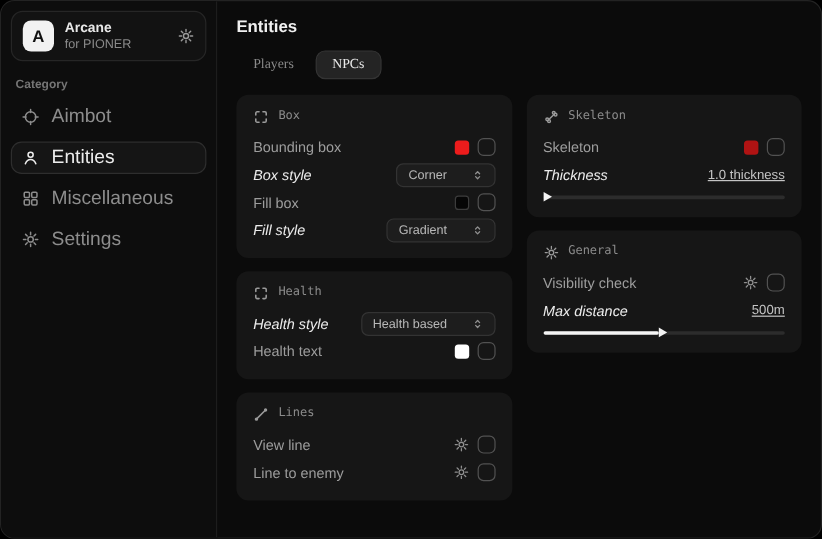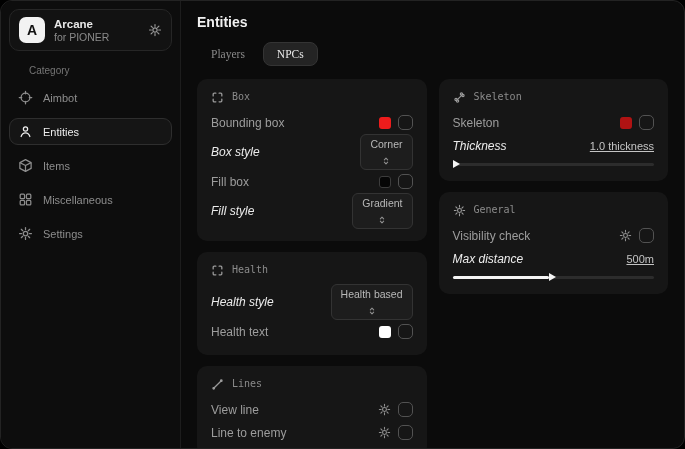--- a/index.html
+++ b/index.html
@@ -11,24 +11,24 @@
   
   .sidebar { width:180px; background:#0d0d0d; border-right:1px solid #1d1d1d;
     display:flex; flex-direction:column; padding:8px; }
   .brand-card { display:flex; align-items:center; gap:9px; background:#121212;
     border:1px solid #262626; border-radius:10px; padding:7px 9px; }
   .logo { width:26px; height:26px; background:#f2f2f2; border-radius:7px; color:#111;
     font-weight:bold; font-size:14px; display:flex; align-items:center; justify-content:center; flex:none; }
   .brand-name { font-size:11.5px; font-weight:bold; color:#e8e8e8; }
   .brand-sub { font-size:10.5px; color:#8a8a8a; margin-top:1px; }
   .brand-gear { margin-left:auto; color:#9a9a9a; width:14px; height:14px; cursor:pointer; }
-  .cat-label { font-size:10px; color:#757575; margin:14px 20px 8px; }
+  .cat-label { font-size:10px; color:#757575; margin:14px 4px 8px;font-weight:bold; }
   .nav { display:flex; flex-direction:column; gap:7px; }
   .nav-item { display:flex; align-items:center; gap:10px; height:27px; padding:0 8px;
-    color:#8d8d8d; font-size:11px; border:1px solid transparent; border-radius:9px; cursor:pointer; }
+    color:#8d8d8d; font-size:16px; border:1px solid transparent; border-radius:9px; cursor:pointer; }
   .nav-item.active { background:#151515; border-color:#2e2e2e; color:#ededed; }
   .nav-item .nicon { width:15px; height:15px; flex:none; }
   .footer-card { margin-top:auto; border:1px solid #262626; border-radius:9px;
     padding:7px 10px 8px; background:#101010; }
   .footer-line1 { font-family:"DejaVu Sans Mono", monospace; font-size:10.5px; color:#9c9c9c; }
   .footer-line2 { font-family:"DejaVu Sans Mono", monospace; font-size:9.5px; color:#6d6d6d; margin-top:3px; }
 
   
   .main { flex:1; padding:13px 16px; display:flex; flex-direction:column; }
   .page-title { font-size:14px; font-weight:bold; color:#f0f0f0; }
@@ -45,22 +45,22 @@
     font-family:"DejaVu Sans Mono", monospace; font-size:10px; margin:2px 0 7px; }
   .card-head .hicon { width:13px; height:13px; color:#9a9a9a; }
   .row { display:flex; align-items:center; justify-content:space-between; min-height:23px; }
   .row-label { font-size:12px; color:#9d9d9d; }
   .row-label.emph { color:#ececec;font-style:italic; }
   .controls { display:flex; align-items:center; gap:7px; }
   .swatch { width:12px; height:12px; border-radius:3px; cursor:pointer; }
   .swatch.dark { border:1px solid #3c3c3c; }
   .checkbox { width:15px; height:15px; border:1.5px solid #525252; border-radius:5px;
     background:transparent; cursor:pointer; }
-  .dropdown { display:flex; align-items:center; gap:6px; background:#1d1d1d;
-    border:1px solid #333; border-radius:6px; padding:3px 9px; cursor:pointer;flex-direction:column; }
+  .dropdown { display:flex; align-items:center; gap:20px; background:#1d1d1d;
+    border:1px solid #333; border-radius:6px; padding:3px 9px; cursor:pointer; }
   .dropdown-value { font-size:10.5px; color:#b8b8b8; }
   .dropdown .dicon { width:10px; height:10px; color:#8f8f8f; }
   .mini-gear { width:13px; height:13px; color:#8f8f8f; cursor:pointer; }
   .value-text { font-size:11px; color:#c4c4c4;text-decoration:underline; }
 
   .slider { position:relative; height:9px; margin-top:3px; cursor:pointer; }
   .slider .track { position:absolute; top:3px; left:0; right:0; height:3px;
     background:#2c2c2c; border-radius:2px; }
   .slider .fill { position:absolute; top:3px; left:0; height:3px; background:#f4f4f4; border-radius:2px; }
   .slider .handle { position:absolute; top:0; width:0; height:0;
@@ -146,26 +146,20 @@
         <span>Aimbot</span>
       </div>
       <div class="nav-item active">
         <svg class="nicon" viewBox="0 0 24 24">
             <use href="#i-person"></use>
           </svg>
         <span>Entities</span>
       </div>
       <div class="nav-item">
         <svg class="nicon" viewBox="0 0 24 24">
-            <use href="#i-package"></use>
-          </svg>
-        <span>Items</span>
-      </div>
-      <div class="nav-item">
-        <svg class="nicon" viewBox="0 0 24 24">
             <use href="#i-grid"></use>
           </svg>
         <span>Miscellaneous</span>
       </div>
       <div class="nav-item">
         <svg class="nicon" viewBox="0 0 24 24">
             <use href="#i-gear"></use>
           </svg>
         <span>Settings</span>
       </div>

